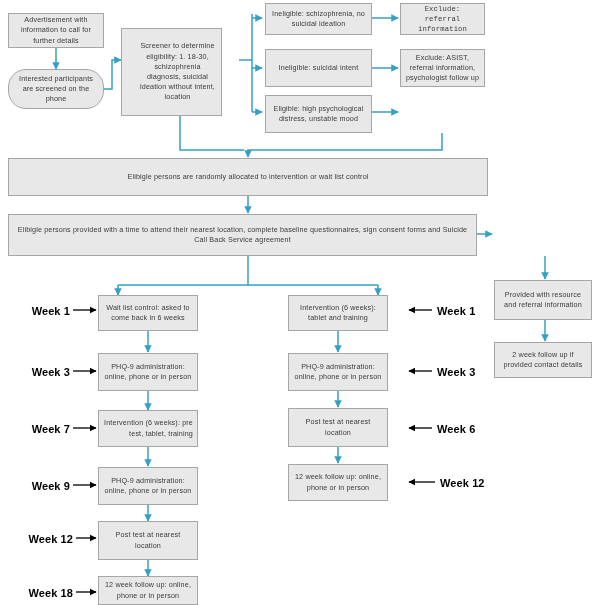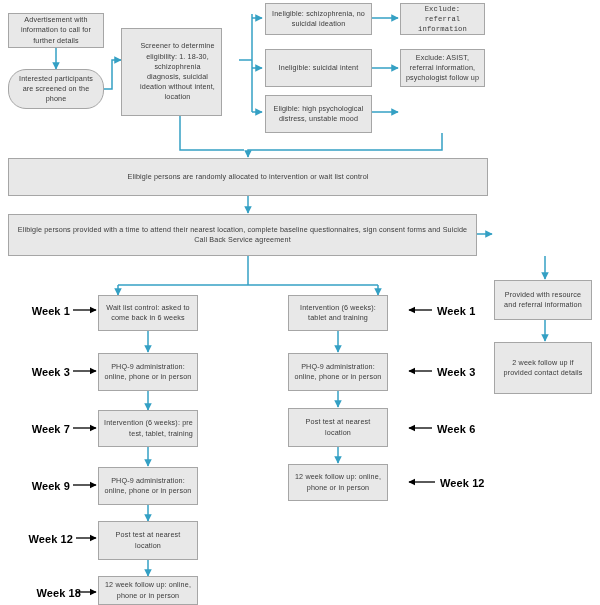--- a/index.html
+++ b/index.html
@@ -164,21 +164,21 @@
 
   <div class="node" style="left:8px; top:214px; width:469px; height:42px;">
     <span>Elibigle persons provided with a time to attend their nearest location, complete baseline questionnaires, sign consent forms and Suicide Call Back Service agreement</span>
   </div>
 
 
   <div class="node" style="left:494px; top:280px; width:98px; height:40px;">
     <span>Provided with resource and referral information</span>
   </div>
 
-  <div class="node" style="left:494px; top:342px; width:98px; height:52px;text-align:center;">
+  <div class="node" style="left:494px; top:342px; width:98px; height:36px;text-align:center;">
     <span>2 week follow up if provided contact details</span>
   </div>
 
   <div class="node" style="left:98px; top:295px; width:100px; height:36px;">
     <span>Wait list control: asked to come back in 6 weeks</span>
   </div>
 
   <div class="node" style="left:98px; top:353px; width:100px; height:38px;">
     <span>PHQ-9 administration: online, phone or in person</span>
   </div>
@@ -223,21 +223,21 @@
   </div>
   <div class="week-label week-left" style="left:0px; top:423px; width:70px;">
     <span>Week 7</span>
   </div>
   <div class="week-label week-left" style="left:0px; top:480px; width:70px;">
     <span>Week 9</span>
   </div>
   <div class="week-label week-left" style="left:0px; top:533px; width:73px;">
     <span>Week 12</span>
   </div>
-  <div class="week-label week-left" style="left:0px; top:587px; width:73px;padding-left:8px;">
+  <div class="week-label week-left" style="left:0px; top:587px; width:73px;">
     <span>Week 18</span>
   </div>
 
   <div class="week-label" style="left:437px; top:305px;">
     <span>Week 1</span>
   </div>
   <div class="week-label" style="left:437px; top:366px;">
     <span>Week 3</span>
   </div>
   <div class="week-label" style="left:437px; top:423px;">

